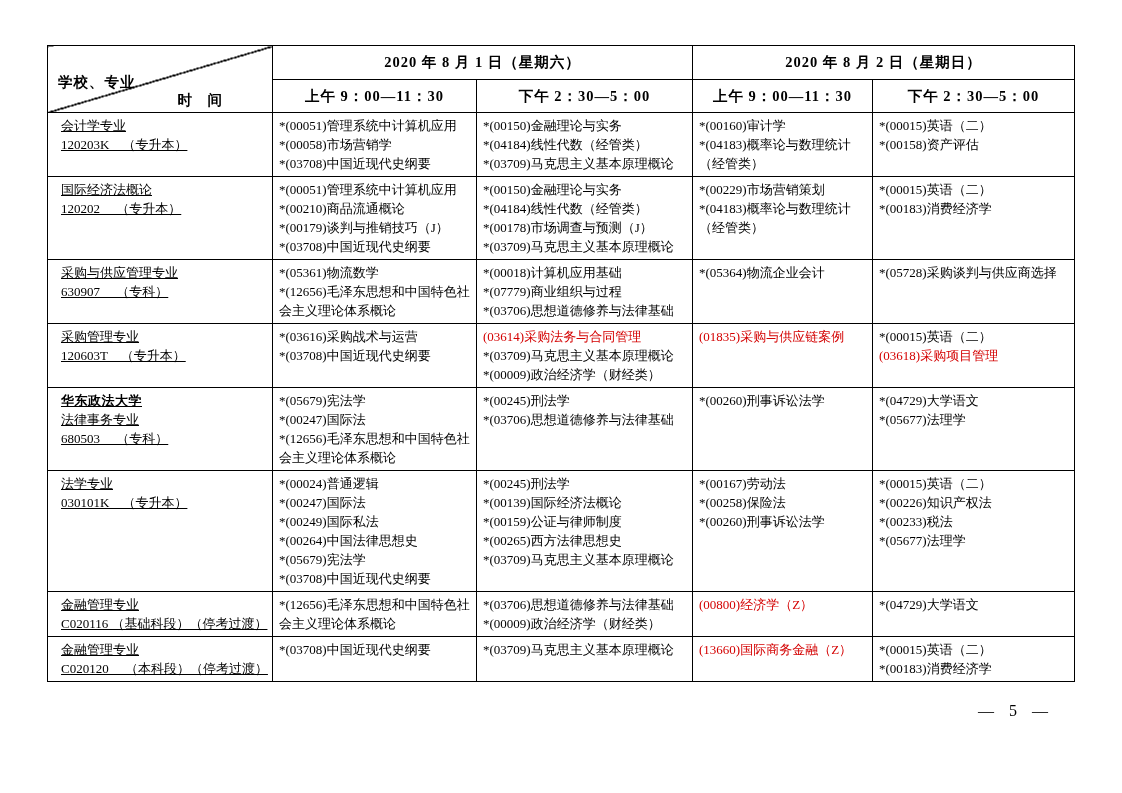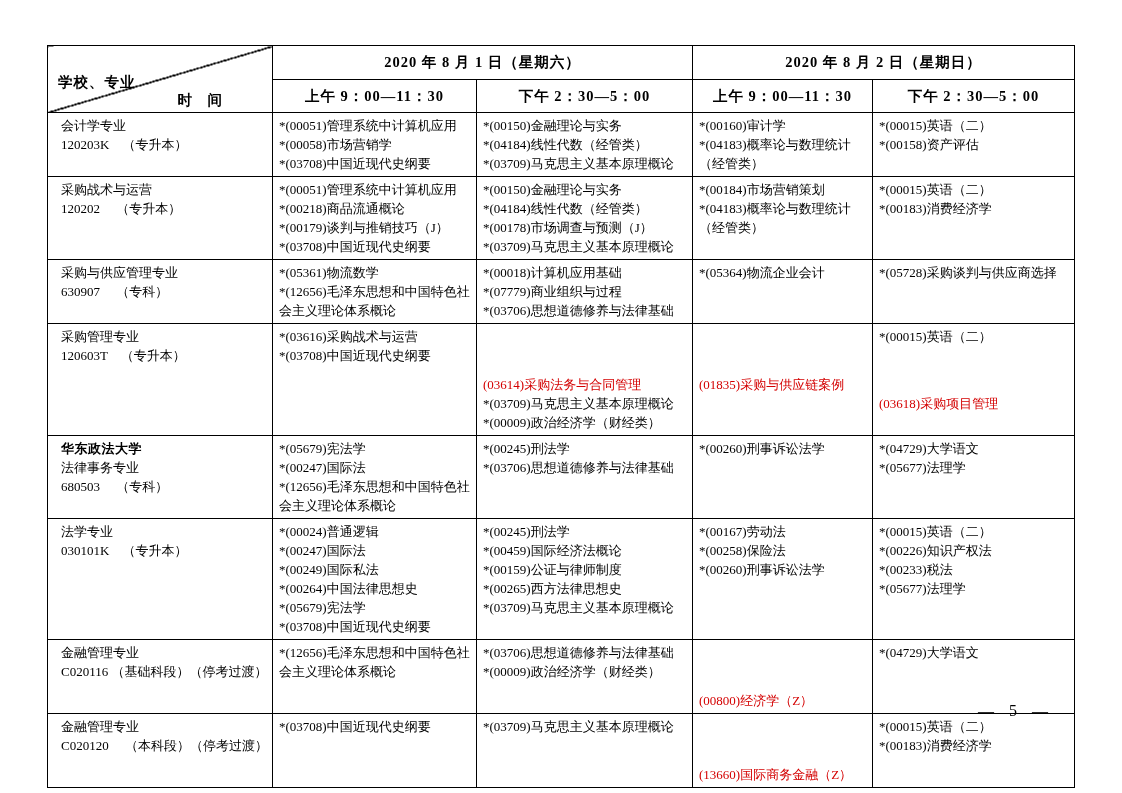--- a/index.html
+++ b/index.html
@@ -51,25 +51,25 @@
   .corner-school {
     position: absolute; bottom: 20px; left: 10px;
     font-size: 14.5px; letter-spacing: 1px; font-weight: bold;
   }
   tbody td {
     vertical-align: top;
     font-size: 13px;
     line-height: 19px;
     padding: 3px 4px 3px 6px;
   }
-  td.major-cell { padding-left: 13px; padding-right: 2px; }
+  td.major-cell { padding-left: 13px; padding-right: 2px; text-decoration: underline; }
   .major-line { white-space: nowrap; overflow: hidden; }
   .major-line.bold { font-weight: bold; letter-spacing: 0.5px; }
   .course-line { }
-  .course-line.red { color: var(--red); margin-top: 48px; }
+  .course-line.red { color: var(--red); }
   .page-number {
     position: absolute;
     left: 978px; top: 702px;
     font-size: 16px;
     word-spacing: 9px;
     letter-spacing: 1px;
   }
 </style>
 </head>
 <body>
@@ -118,37 +118,37 @@
           <div class="course-line">*(00160)审计学</div>
           <div class="course-line">*(04183)概率论与数理统计（经管类）</div>
         </td>
         <td class="course-cell">
           <div class="course-line">*(00015)英语（二）</div>
           <div class="course-line">*(00158)资产评估</div>
         </td>
       </tr>
       <tr>
         <td class="major-cell">
-          <div class="major-line">采购战术与运营</div>
+          <div class="major-line">国际经济法概论</div>
           <div class="major-line">120202　 （专升本）</div>
         </td>
         <td class="course-cell">
           <div class="course-line">*(00051)管理系统中计算机应用</div>
-          <div class="course-line">*(00218)商品流通概论</div>
+          <div class="course-line">*(00210)商品流通概论</div>
           <div class="course-line">*(00179)谈判与推销技巧（J）</div>
           <div class="course-line">*(03708)中国近现代史纲要</div>
         </td>
         <td class="course-cell">
           <div class="course-line">*(00150)金融理论与实务</div>
           <div class="course-line">*(04184)线性代数（经管类）</div>
           <div class="course-line">*(00178)市场调查与预测（J）</div>
           <div class="course-line">*(03709)马克思主义基本原理概论</div>
         </td>
         <td class="course-cell">
-          <div class="course-line">*(00184)市场营销策划</div>
+          <div class="course-line">*(00229)市场营销策划</div>
           <div class="course-line">*(04183)概率论与数理统计（经管类）</div>
         </td>
         <td class="course-cell">
           <div class="course-line">*(00015)英语（二）</div>
           <div class="course-line">*(00183)消费经济学</div>
         </td>
       </tr>
       <tr>
         <td class="major-cell">
           <div class="major-line">采购与供应管理专业</div>
@@ -223,21 +223,21 @@
         <td class="course-cell">
           <div class="course-line">*(00024)普通逻辑</div>
           <div class="course-line">*(00247)国际法</div>
           <div class="course-line">*(00249)国际私法</div>
           <div class="course-line">*(00264)中国法律思想史</div>
           <div class="course-line">*(05679)宪法学</div>
           <div class="course-line">*(03708)中国近现代史纲要</div>
         </td>
         <td class="course-cell">
           <div class="course-line">*(00245)刑法学</div>
-          <div class="course-line">*(00459)国际经济法概论</div>
+          <div class="course-line">*(00139)国际经济法概论</div>
           <div class="course-line">*(00159)公证与律师制度</div>
           <div class="course-line">*(00265)西方法律思想史</div>
           <div class="course-line">*(03709)马克思主义基本原理概论</div>
         </td>
         <td class="course-cell">
           <div class="course-line">*(00167)劳动法</div>
           <div class="course-line">*(00258)保险法</div>
           <div class="course-line">*(00260)刑事诉讼法学</div>
         </td>
         <td class="course-cell">

